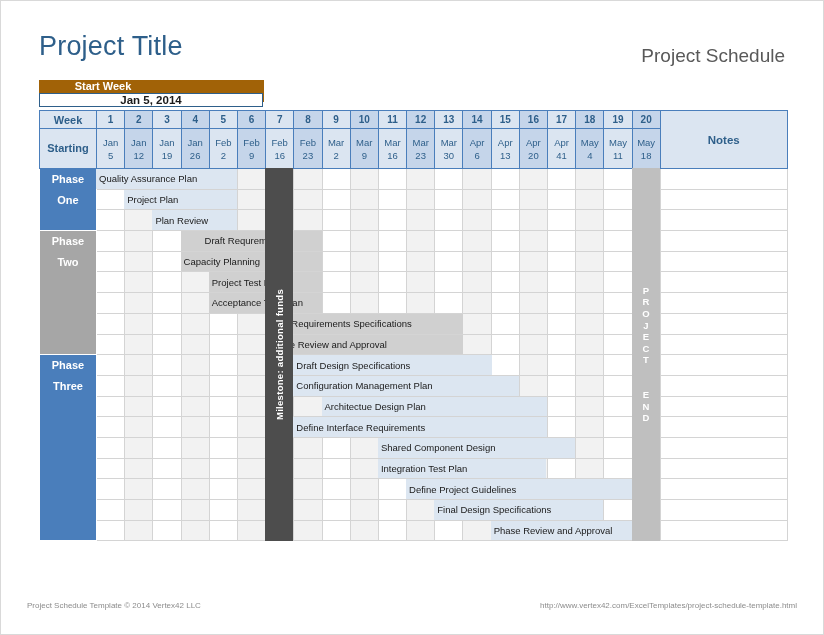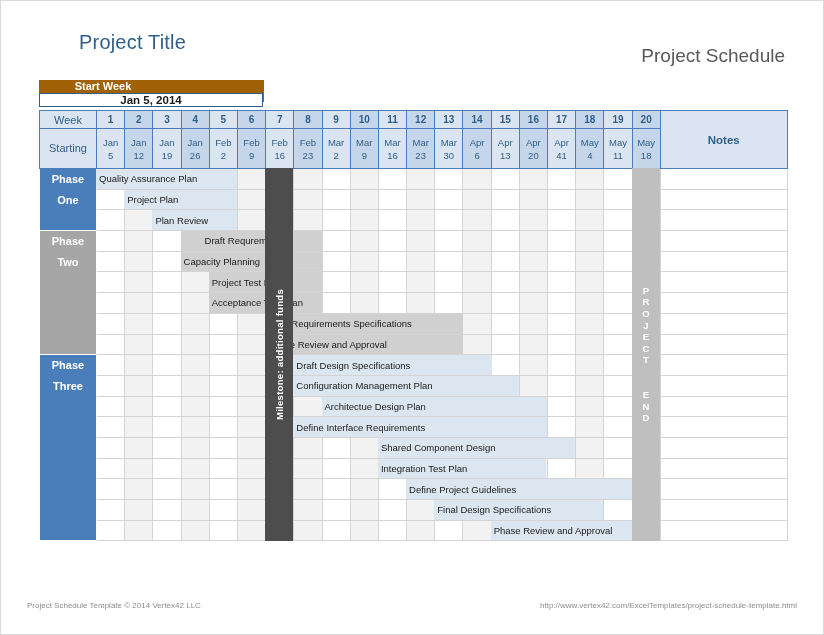--- a/index.html
+++ b/index.html
@@ -25,24 +25,23 @@
     position: absolute;
     top: 30px;
     left: 38px;
     right: 38px;
     height: 32px;
   }
   .project-title {
     position: absolute;
     left: 0;
     top: 0;
-    font-size: 20px;
+    font-size: 27px;
     color: #2e5f8a;
     letter-spacing: .2px;
-    margin-left: 40px;
   }
   .schedule-title {
     position: absolute;
     right: 0;
     top: 14px;
     font-size: 19px;
     color: #595959;
   }
 
   
@@ -96,21 +95,21 @@
     border: 1px solid #4a7ebb;
     color: #2e5f8a;
     font-size: 10px;
     font-weight: bold;
     text-align: center;
     vertical-align: middle;
   }
   .hd.alt { background: #c5d5ea; }
   .hd-week-num { height: 18px; }
   .hd-start { height: 40px; line-height: 13px; font-weight: normal; font-size: 9.5px; }
-  .hd-start.label, .hd-week-num.label { font-weight: normal; font-size: 11px; }
+  .hd-start.label, .hd-week-num.label { font-weight: bold; font-size: 11px; }
   .hd-notes { font-size: 11.5px; }
 
   
   .phase-cell {
     border: 1px solid #ffffff;
     color: #ffffff;
     font-size: 11px;
     font-weight: bold;
     text-align: center;
     vertical-align: top;

